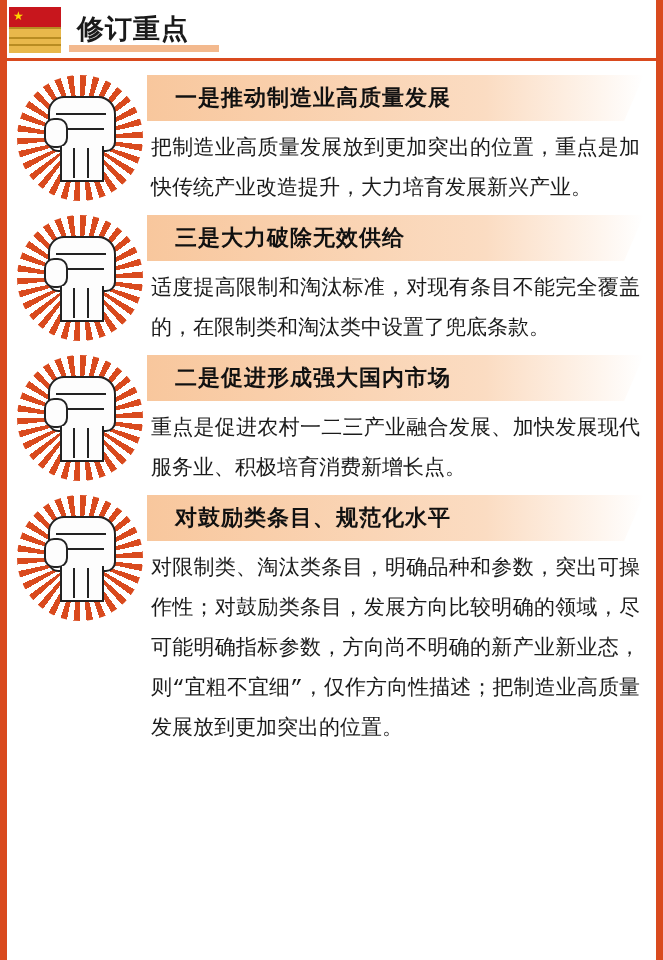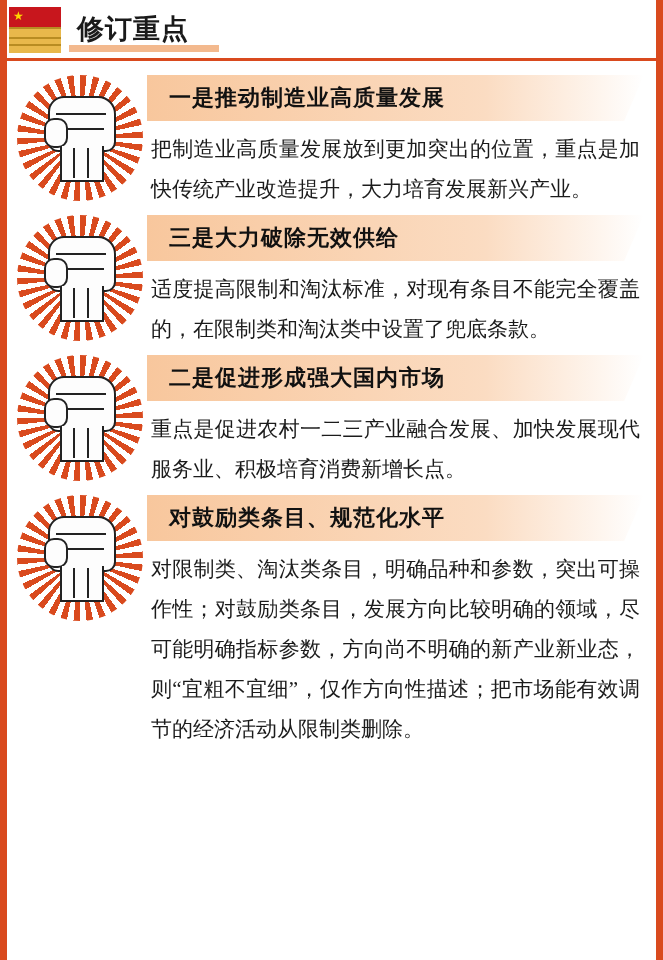--- a/index.html
+++ b/index.html
@@ -216,25 +216,25 @@
     background: linear-gradient(90deg, #f8c79d 0%, #fbdcc2 68%, #ffffff 100%);
     clip-path: polygon(0 0, 100% 0, 96% 100%, 0 100%);
   }
   .sec-title {
     position: relative;
     font-family: "DejaVu Sans", sans-serif;
     font-size: 22px;
     font-weight: bold;
     color: #111;
     line-height: 46px;
-    padding-left: 22px;
+    padding-left: 28px;
     letter-spacing: 1px;
   }
   .sec-text {
-    font-family: Liberation Serif, serif;
+    font-family: Liberation Mono, monospace;
     font-size: 21px;
     line-height: 40px;
     color: #1b1b1b;
     padding: 6px 4px 0 4px;
     text-align: justify;
   }
 </style>
 </head>
 <body>
 
@@ -312,18 +312,18 @@
           <div class="hand"></div>
           <div class="thumb"></div>
           <div class="wrist"></div>
         </div>
       </div>
       <div class="sec-body">
         <div class="sec-title-wrap">
           <div class="sec-title-bg"></div>
           <div class="sec-title">对鼓励类条目、规范化水平</div>
         </div>
-        <div class="sec-text">对限制类、淘汰类条目，明确品种和参数，突出可操作性；对鼓励类条目，发展方向比较明确的领域，尽可能明确指标参数，方向尚不明确的新产业新业态，则“宜粗不宜细”，仅作方向性描述；把市场能有效调节的经济活动从限制类删除。</div>
+        <div class="sec-text">对限制类、淘汰类条目，明确品种和参数，突出可操作性；对鼓励类条目，发展方向比较明确的领域，尽可能明确指标参数，方向尚不明确的新产业新业态，则“宜粗不宜细”，仅作方向性描述；把制造业高质量发展放到更加突出的位置。</div>
       </div>
     </div>
 
   </div>
 </div>
 
 </body></html>

